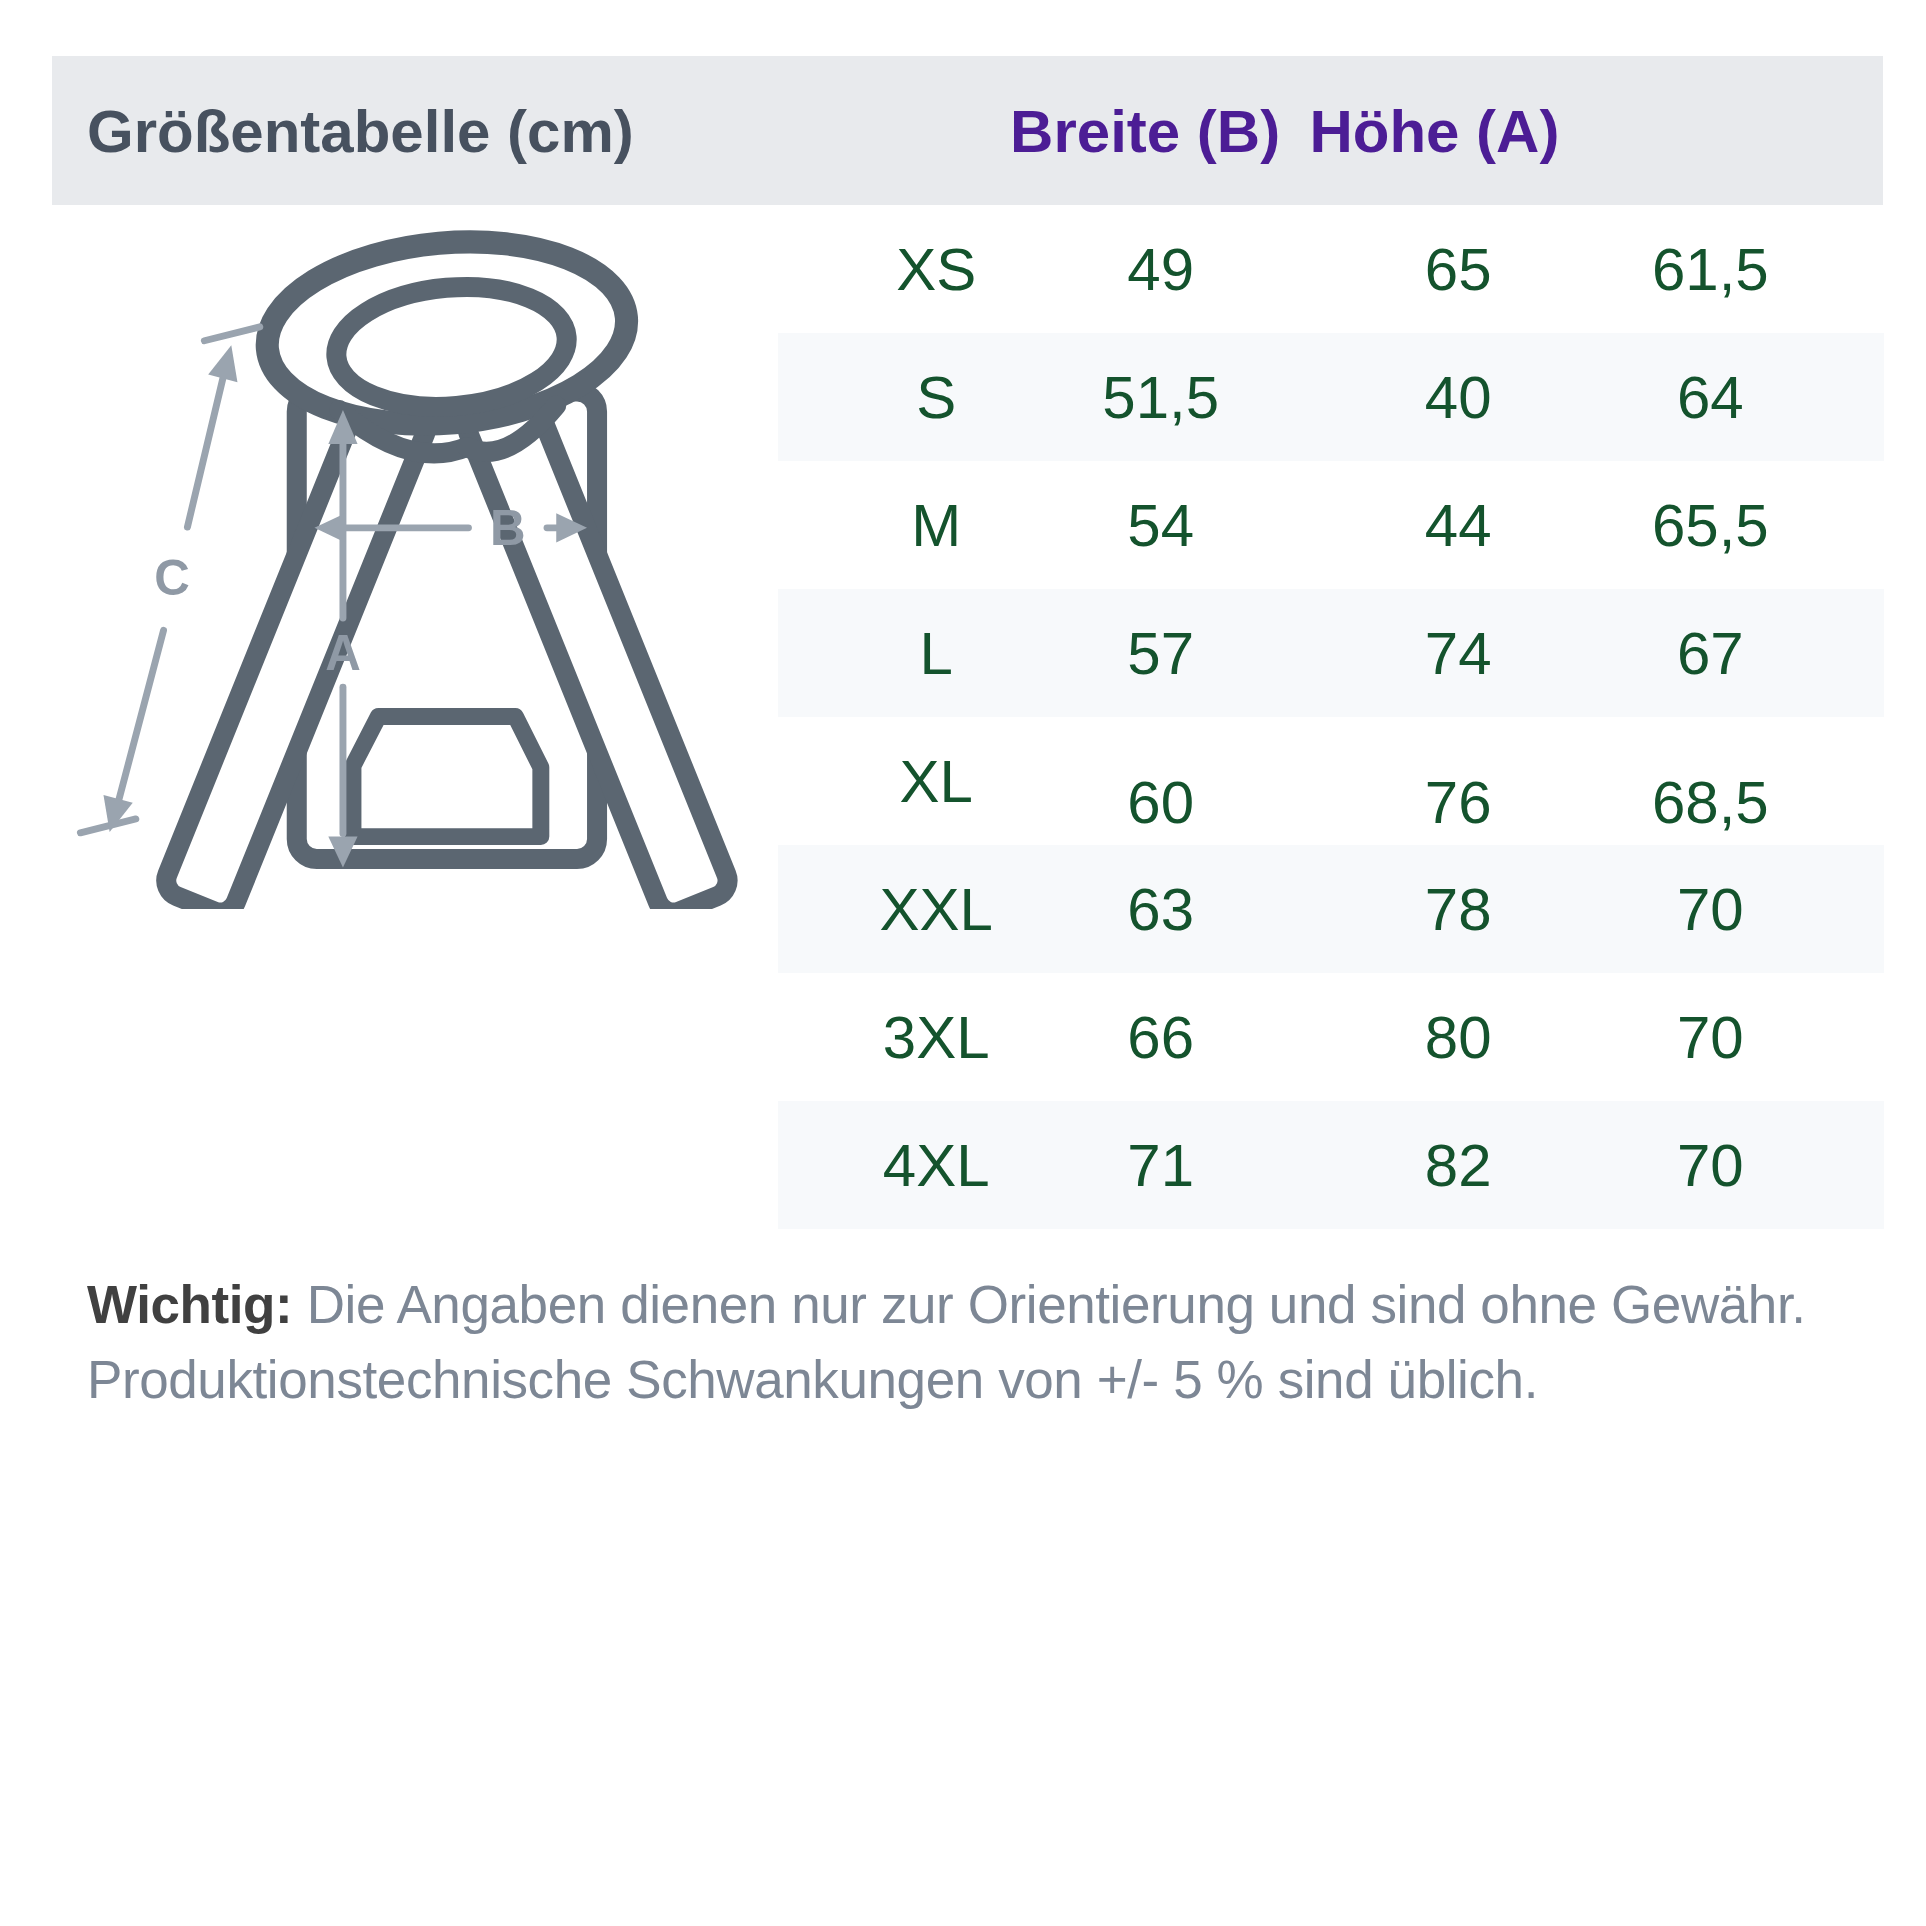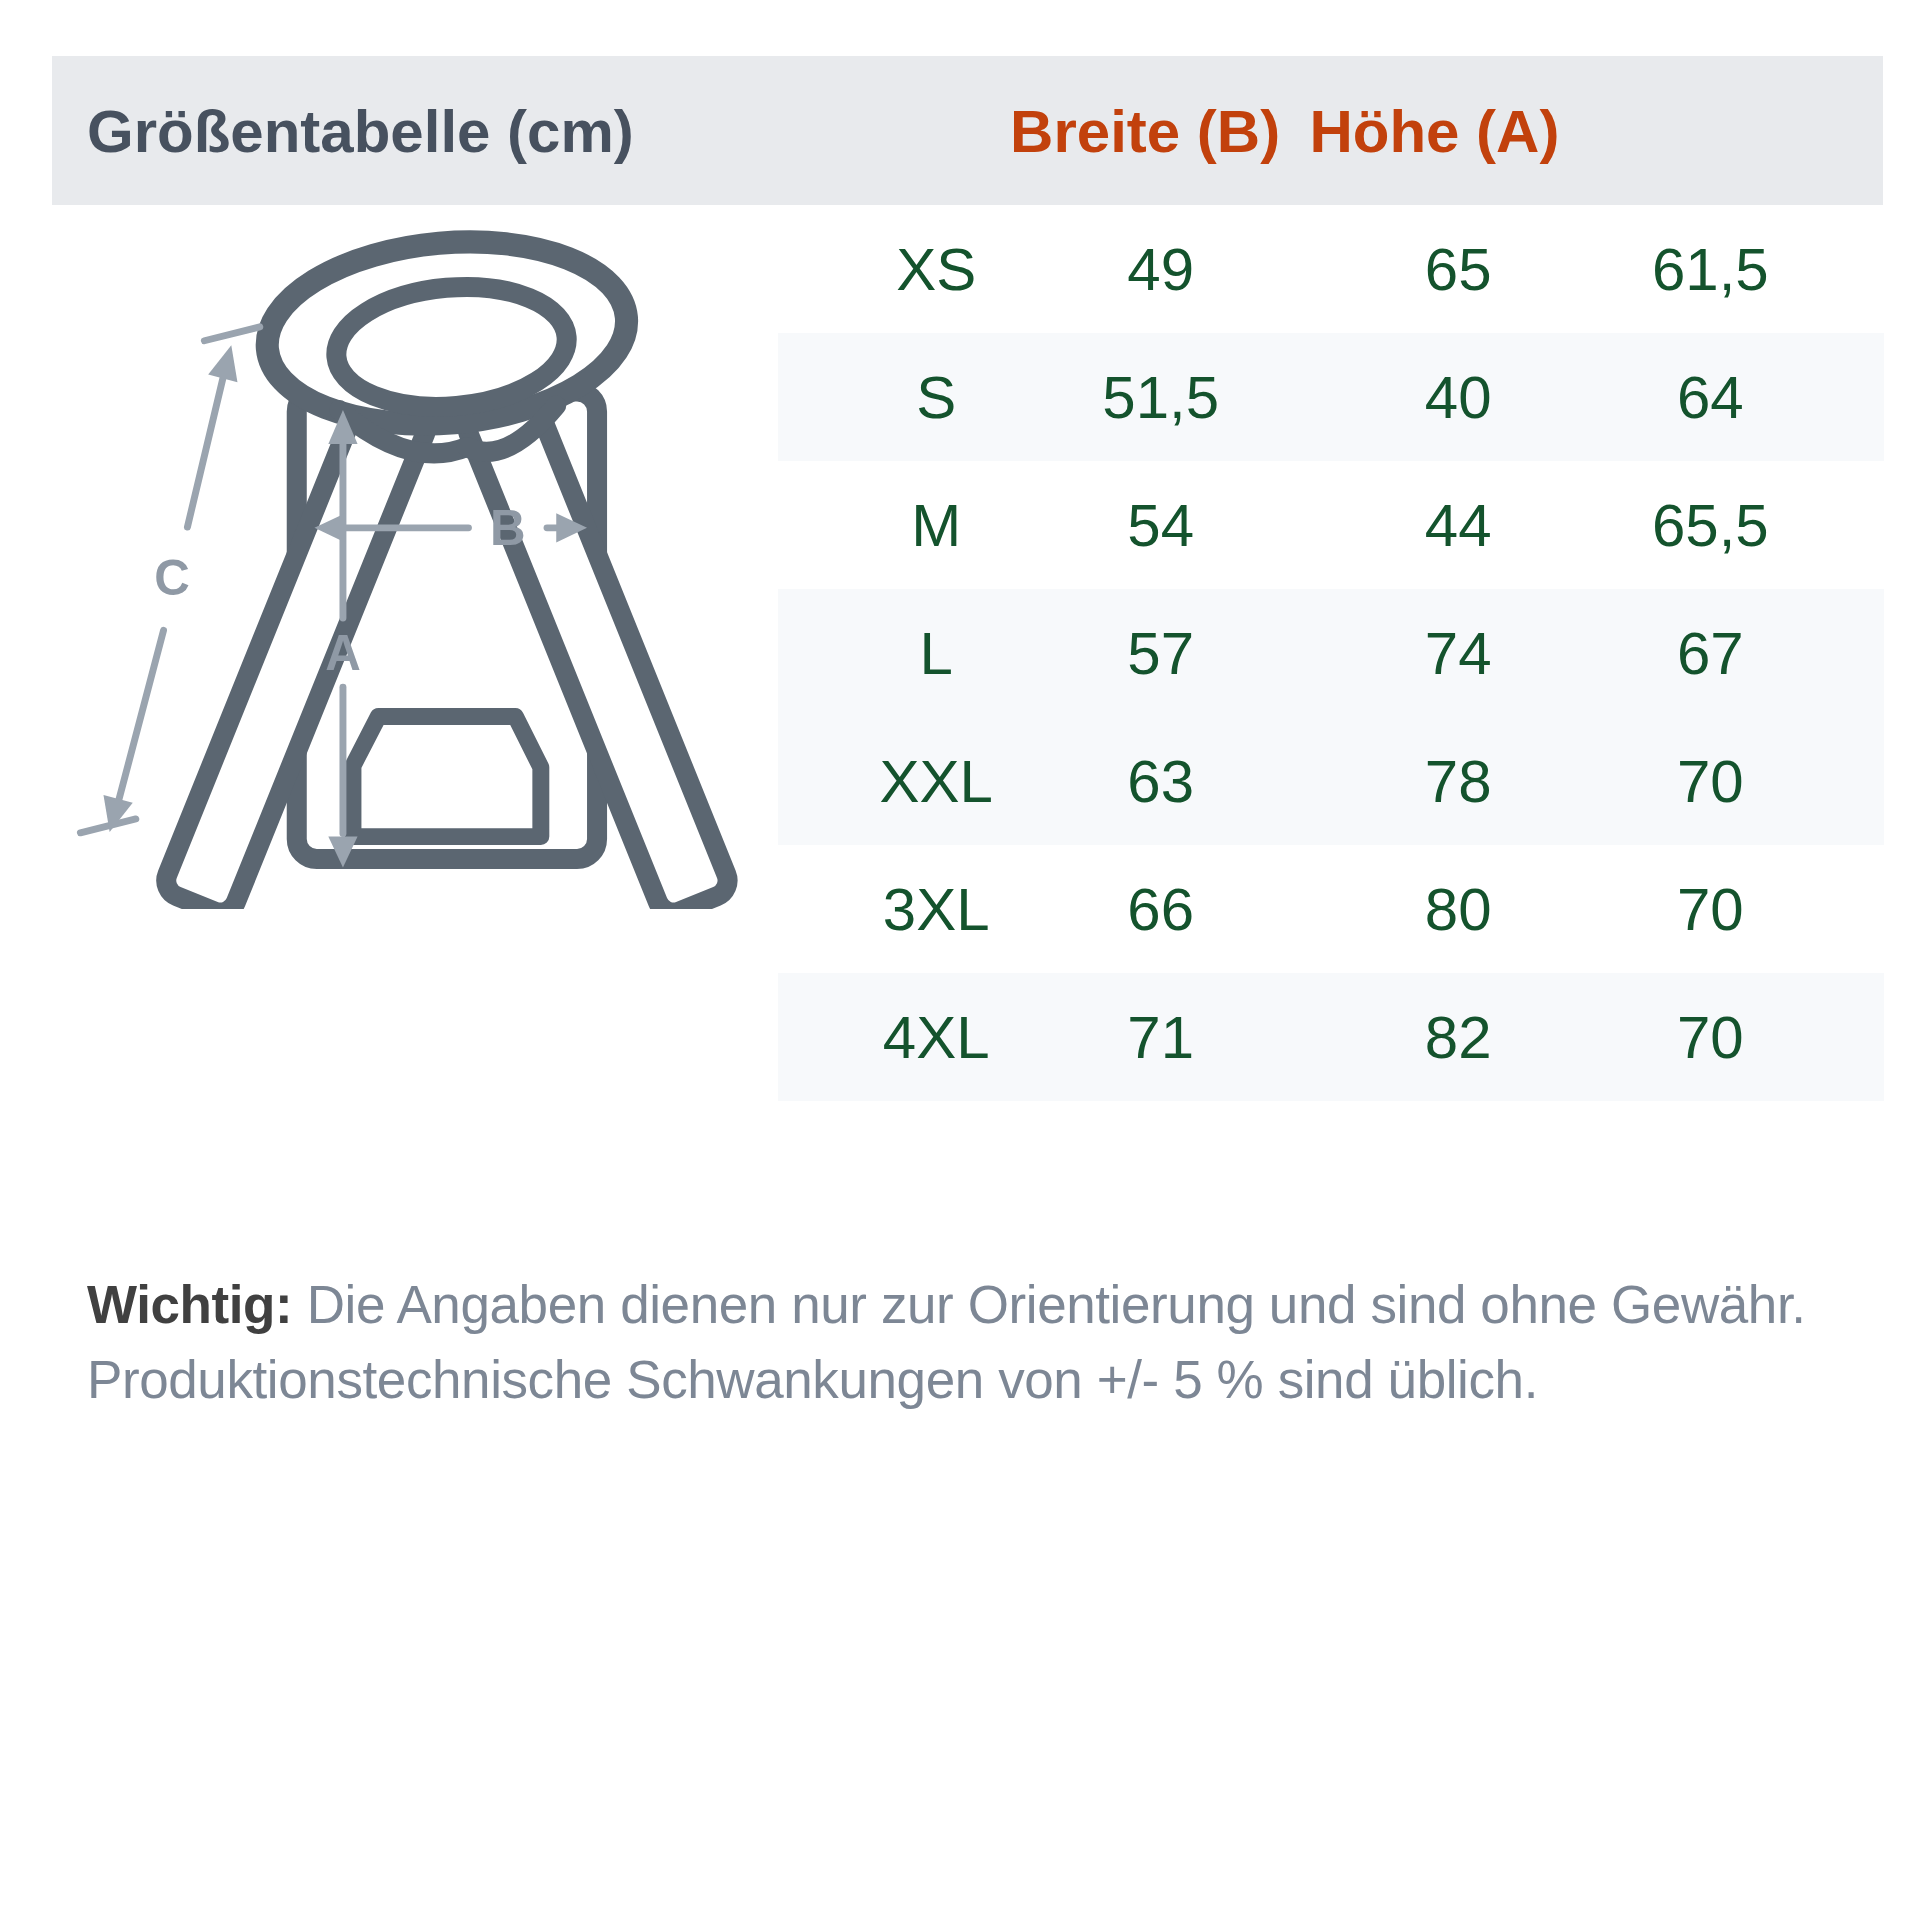--- a/index.html
+++ b/index.html
@@ -11,21 +11,21 @@
   .header-bar {
     position:absolute; left:52px; top:56px; width:1831px; height:149px;
     background:#e8eaed;
   }
   .title {
     position:absolute; left:35px; top:50%; transform:translateY(-50%);
     font-size:60px; font-weight:bold; color:#47515f; white-space:nowrap;
   }
   .col-label {
     position:absolute; top:50%; transform:translate(-50%,-50%);
-    font-size:60px; font-weight:bold; color:#c2410c; white-space:nowrap;
+    font-size:60px; font-weight:bold; color:#4c1d95; white-space:nowrap;
   }
   .col-breite { left:59.7%; }
   .col-hoehe  { left:75.5%; }
   .col-aermel { left:90.5%; }
   
   .rows { position:absolute; left:778px; top:205px; width:1106px; }
   .row  { position:relative; height:128px; }
   .row.alt { background:#f7f9fb; }
   .cell {
     position:absolute; top:50%; transform:translate(-50%,-50%);
@@ -109,20 +109,26 @@
       <span class="cell c2">54</span>
       <span class="cell c3">44</span>
       <span class="cell c4">65,5</span>
     </div>
     <div class="row alt">
       <span class="cell c1">L</span>
       <span class="cell c2">57</span>
       <span class="cell c3">74</span>
       <span class="cell c4">67</span>
     </div>
+    <div class="row">
+      <span class="cell c1">XL</span>
+      <span class="cell c2 low">60</span>
+      <span class="cell c3 low">76</span>
+      <span class="cell c4 low">68,5</span>
+    </div>
     <div class="row alt">
       <span class="cell c1">XXL</span>
       <span class="cell c2">63</span>
       <span class="cell c3">78</span>
       <span class="cell c4">70</span>
     </div>
     <div class="row">
       <span class="cell c1">3XL</span>
       <span class="cell c2">66</span>
       <span class="cell c3">80</span>

